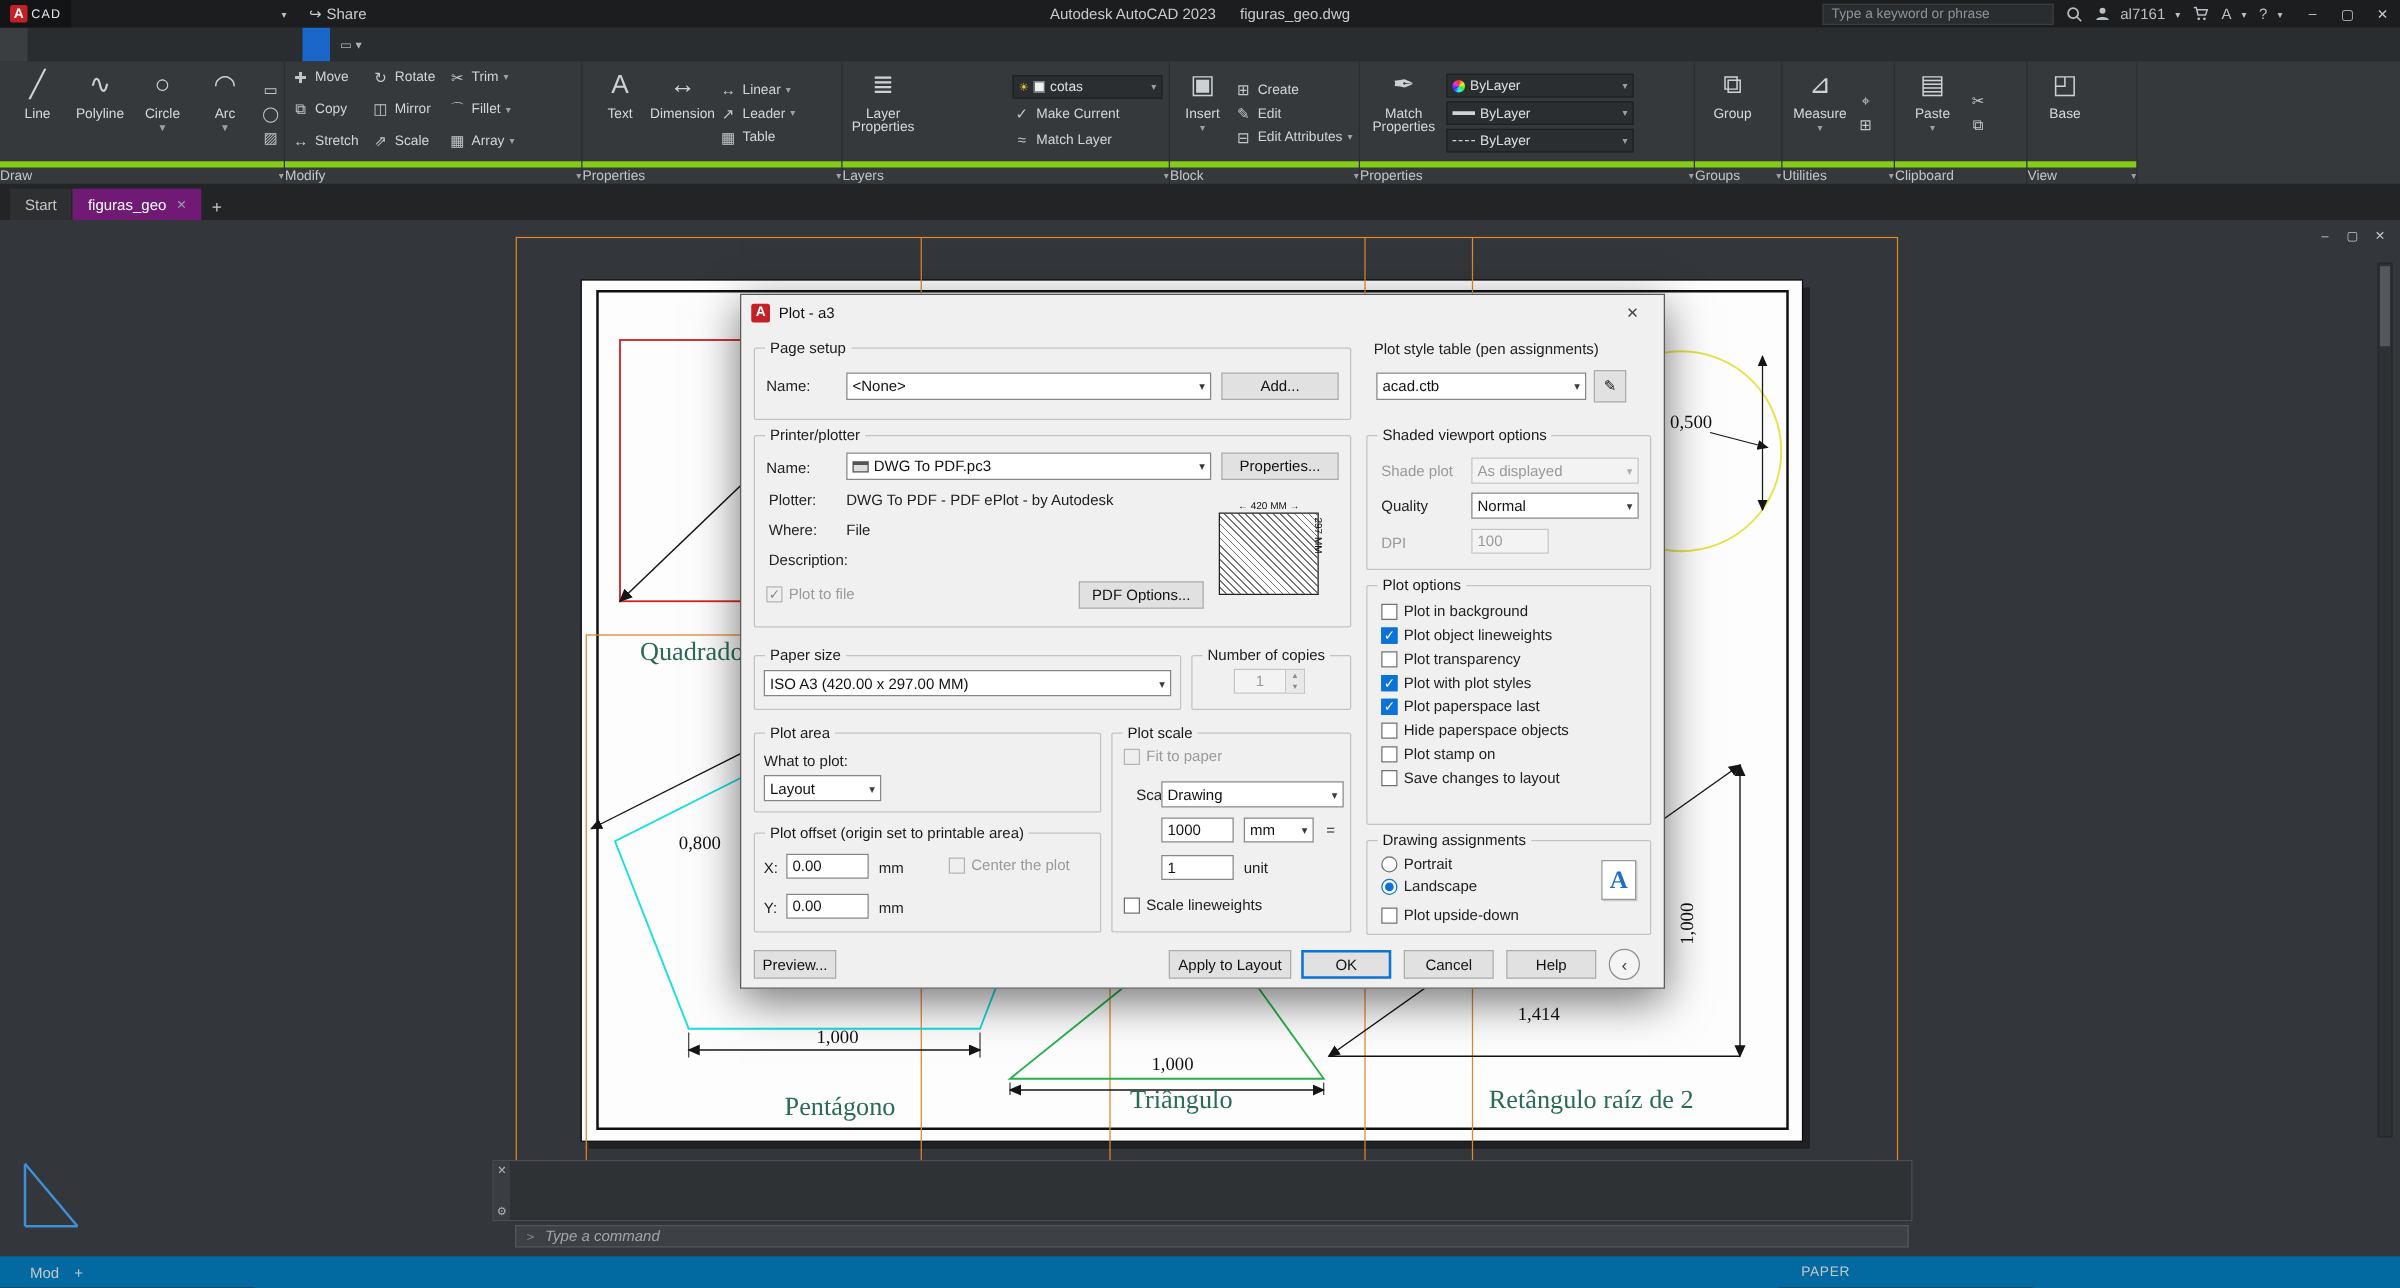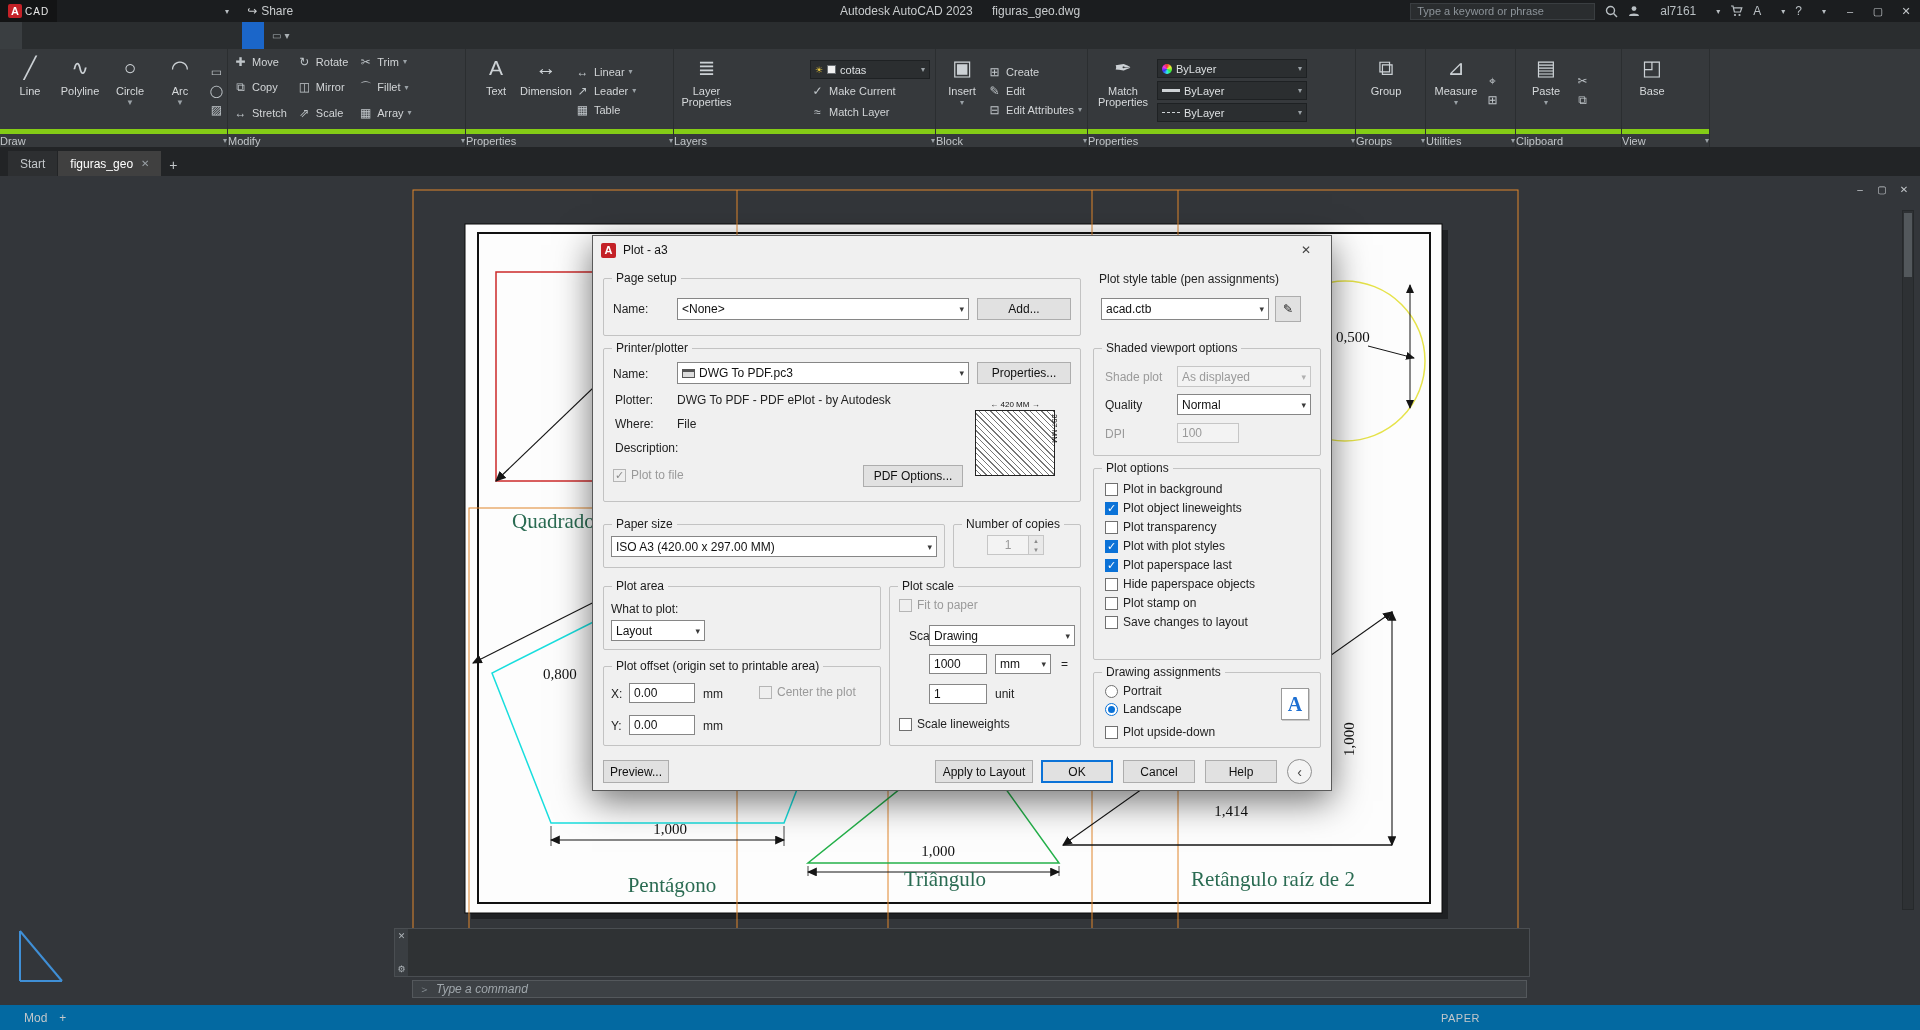--- a/index.html
+++ b/index.html
@@ -11,21 +11,21 @@
 .logo .a{width:14px;height:14px;background:#c42127;color:#fff;font-weight:bold;font-size:11px;display:flex;align-items:center;justify-content:center;border-radius:2px}
 .logo .ctxt{font-size:10px;letter-spacing:1px;color:#e8e8e8}
 .qat{display:flex;align-items:center;gap:2px;margin-left:6px}
 .qat .qi{width:20px;height:18px;display:flex;align-items:center;justify-content:center;font-size:12px;color:#b9bfc3}
 .qat .qi.dim{color:#6d7478}
 .sharebtn{display:flex;align-items:center;gap:4px;margin-left:10px;color:#c9ccce}
 .tcenter{position:absolute;left:0;right:0;text-align:center;pointer-events:none}
 .tcenter span{margin:0 8px}
 .tright{margin-left:auto;display:flex;align-items:center;gap:10px;padding-right:0;z-index:2}
 .searchbox{display:flex;align-items:center;gap:6px;background:#2a2d2f;border:1px solid #3a3e41;height:17px;width:185px;padding:0 6px;color:#8d949a;font-size:11px}
-.ticon{display:flex;align-items:center;gap:20px;color:#b9bfc3}
+.ticon{display:flex;align-items:center;gap:8px;color:#b9bfc3}
 .winbtns{display:flex}
 .winbtns div{width:28px;height:22px;display:flex;align-items:center;justify-content:center;font-size:11px;color:#c3c7ca}
 
 .rtabs{position:absolute;top:22px;left:0;right:0;height:27px;background:#2a2d2f;display:flex;align-items:stretch;z-index:59;font-size:12.5px}
 .rtabs .rtab{padding:0 11px;display:flex;align-items:center;color:#d0d3d5;cursor:default}
 .rtabs .rtab.active{background:#3a3e41}
 .rtabs .rtab.contextual{background:#1b66c9;color:#fff}
 .rtabs .ropts{display:flex;align-items:center;gap:3px;padding:0 8px;color:#aab0b4;font-size:10px}
 
 .ribbon{position:absolute;top:49px;left:0;right:0;height:98px;background:#36393c;display:flex;z-index:58}
@@ -49,21 +49,21 @@
 .darksel .caret{margin-left:auto;font-size:8px;color:#9aa1a6}
 .swatch{width:9px;height:9px;background:#f0f0f0;border:1px solid #6a6f73}
 .cwheel{width:10px;height:10px;border-radius:50%;background:conic-gradient(#e33,#ee3,#3e3,#3ee,#33e,#e3e,#e33)}
 .lwline{width:18px;height:3px;background:#cfd3d6}
 .ltline{width:18px;height:0;border-top:1px dashed #cfd3d6}
 .propcol{display:flex;flex-direction:column;gap:3px;justify-content:center}
 .propcol .darksel{width:150px}
 
 .ftabs{position:absolute;top:147px;left:0;right:0;height:29px;background:#222426;display:flex;align-items:flex-end;z-index:57}
 .ftab{height:25px;display:flex;align-items:center;gap:8px;padding:0 12px;font-size:12px;background:#2d2f31;color:#c3c7ca;margin-right:1px}
-.ftab.active{background:#404040;color:#fff}
+.ftab.active{background:#701a75;color:#fff}
 .ftab .x{font-size:10px;color:#9aa1a6}
 .addtab{width:22px;height:22px;display:flex;align-items:center;justify-content:center;color:#c3c7ca;font-size:14px}
 
 .canvas{position:absolute;top:176px;left:0;width:1920px;height:829px;background:#33363a;z-index:1}
 .dwinbtns{position:absolute;top:6px;right:8px;display:flex;gap:6px;z-index:5}
 .dwinbtns div{width:16px;height:14px;display:flex;align-items:center;justify-content:center;font-size:10px;color:#c3c7ca}
 .vscroll{position:absolute;top:34px;right:6px;width:12px;height:700px;background:#2e3134;border:1px solid #26292b;z-index:4}
 .vscroll .thumb{position:absolute;top:2px;left:1px;width:8px;height:64px;background:#53585c}
 
 .cmdwin{position:absolute;left:394px;top:752px;width:1136px;height:49px;background:#2f3234;border:1px solid #4a4e52;display:flex;z-index:20}

